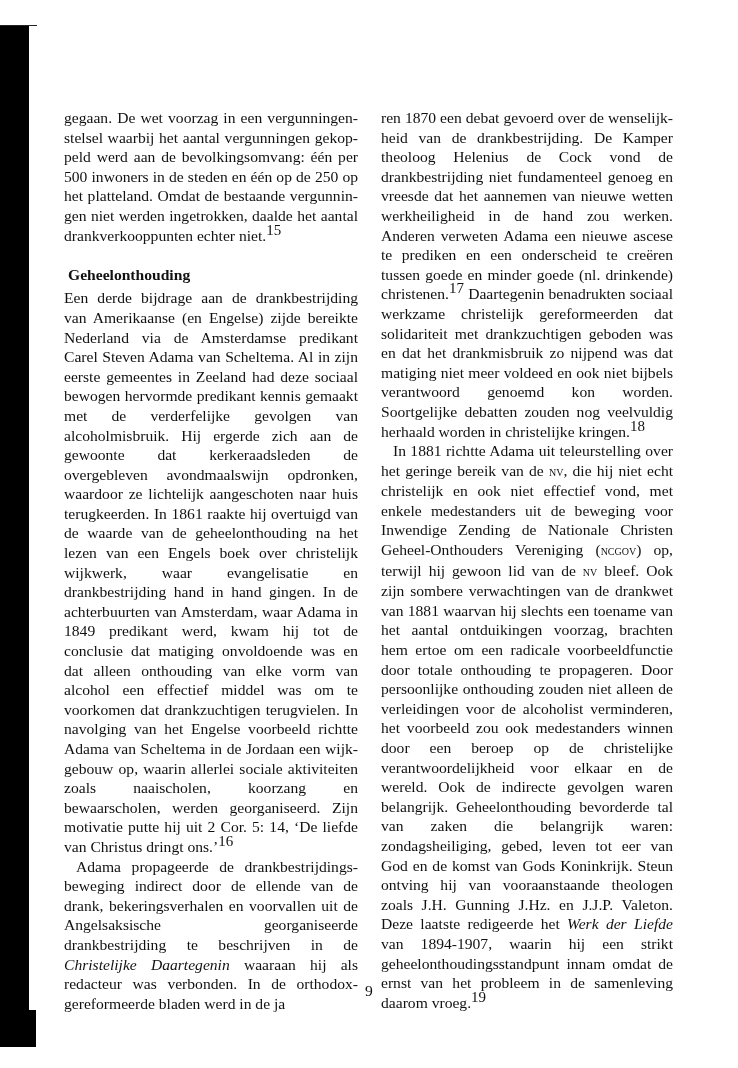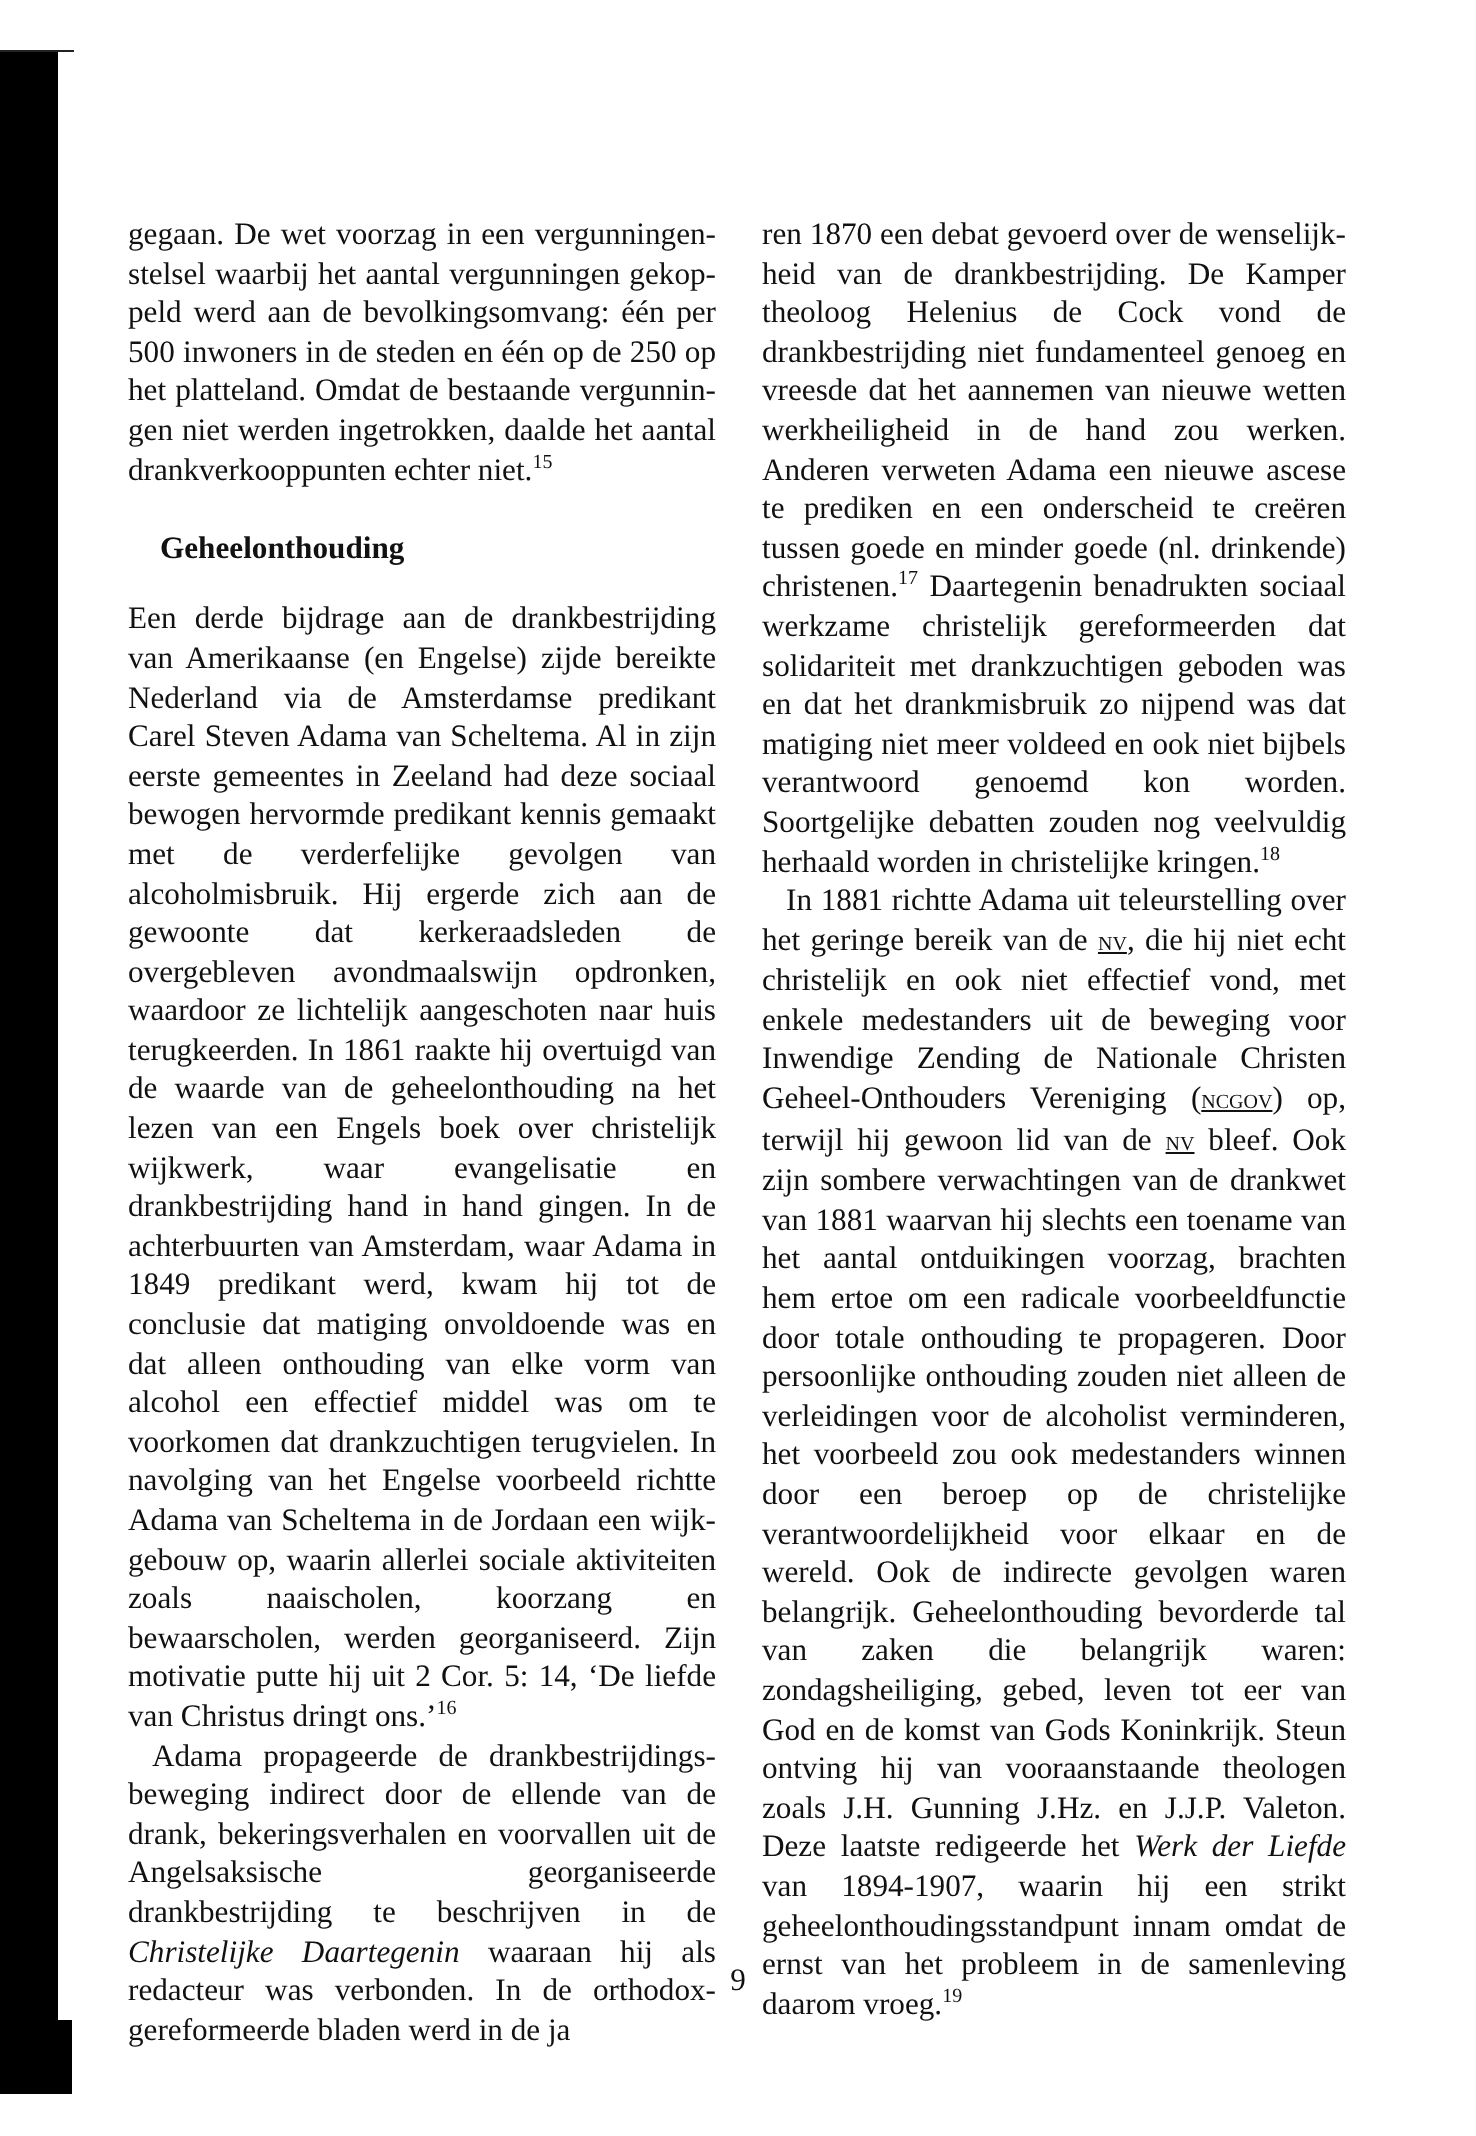--- a/index.html
+++ b/index.html
@@ -50,36 +50,35 @@
     }
     .col-left { left: 64px; }
     .col-right { left: 381px; width: 292px; }
     .column p {
       margin: 0;
     }
     .indent {
       text-indent: 12px;
     }
     .section-heading {
-      margin: 16px;
+      margin: 4px;
       margin-top: 19.6px;
       font-size: 15.6px;
       line-height: 19.6px;
       font-weight: bold;
     }
     sup {
-      font-size: 10px;
+      font-size: 15px;
       line-height: 0;
       vertical-align: 6px;
     }
     .sc {
       font-variant: small-caps;
       text-transform: lowercase;
       font-size: 14px;
-      text-decoration: underline;
     }
     em { }
     .page-number {
       position: absolute;
       left: 0;
       width: 738px;
       top: 981px;
       text-align: center;
       font-size: 15.6px;
       line-height: 19px;

